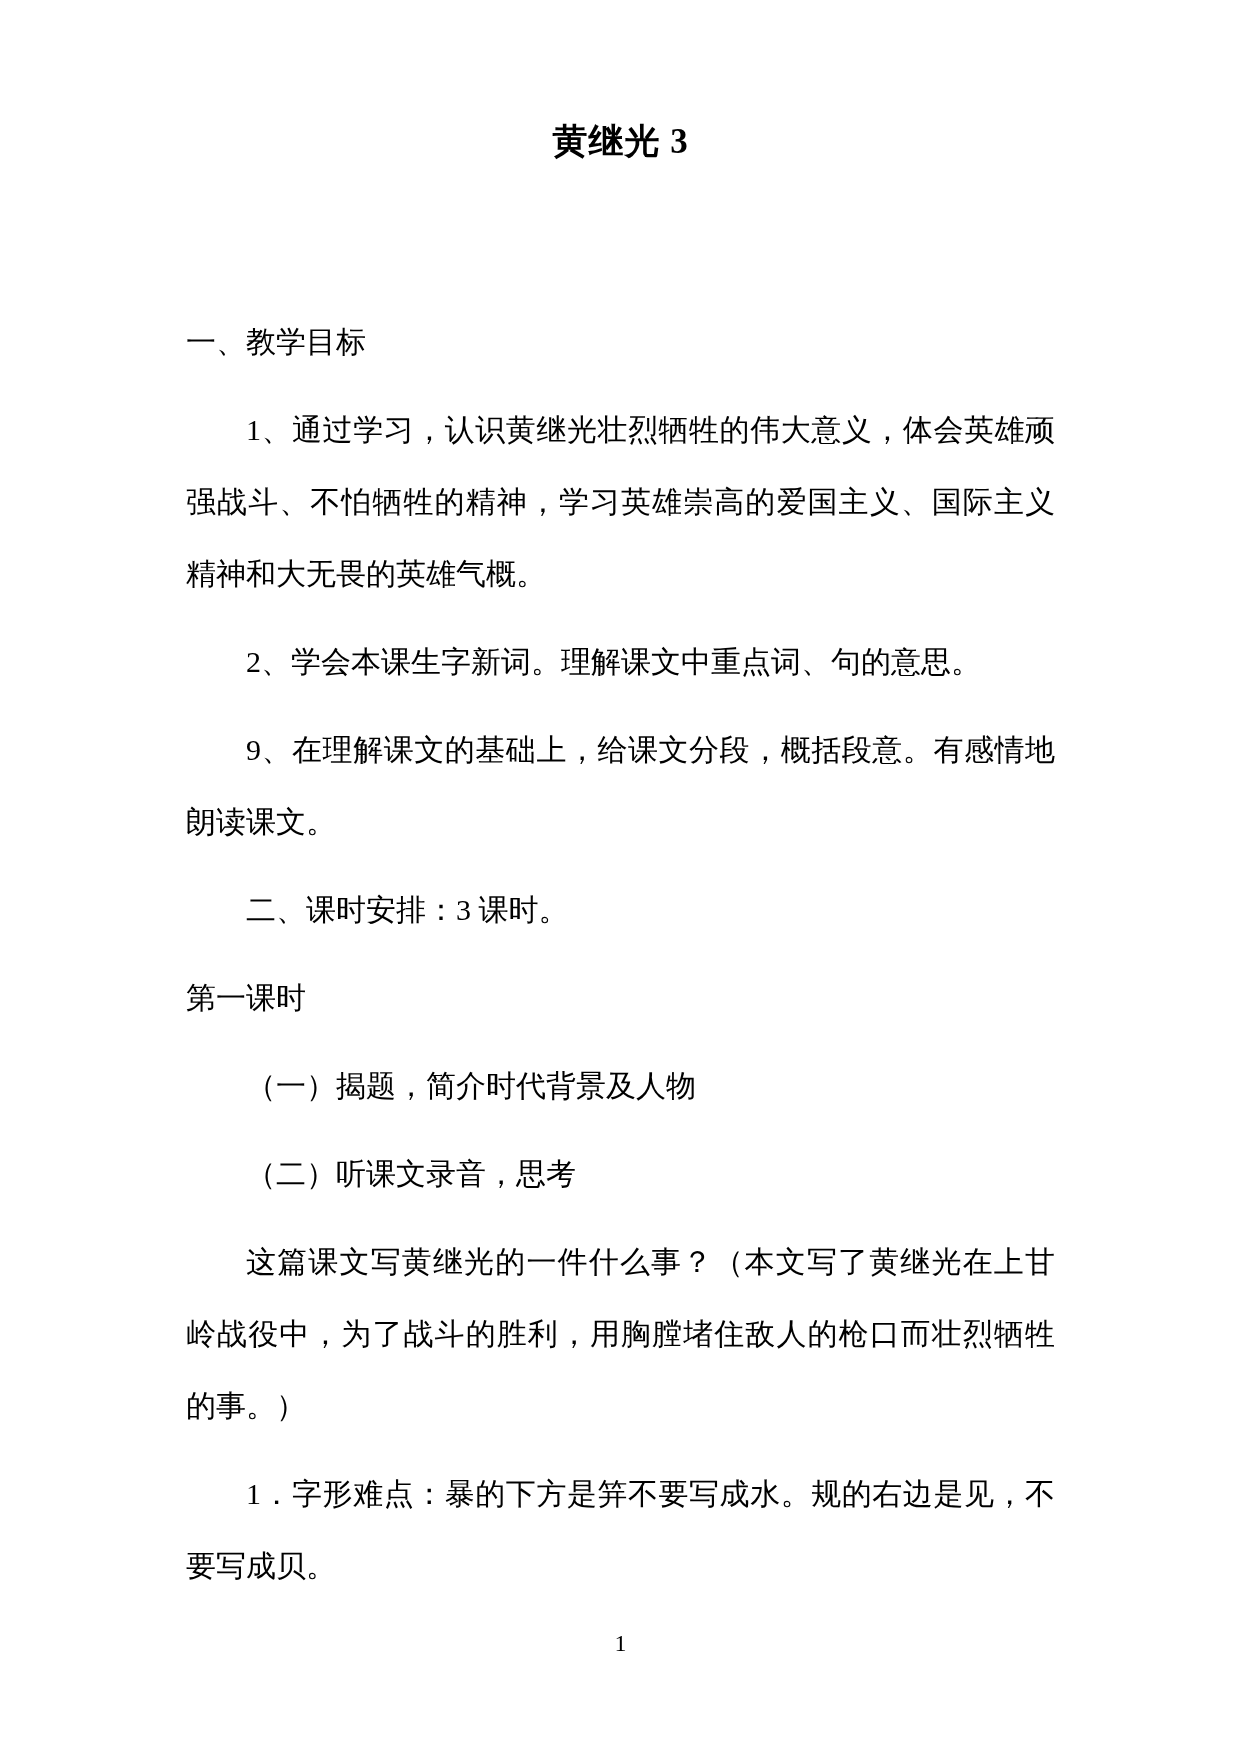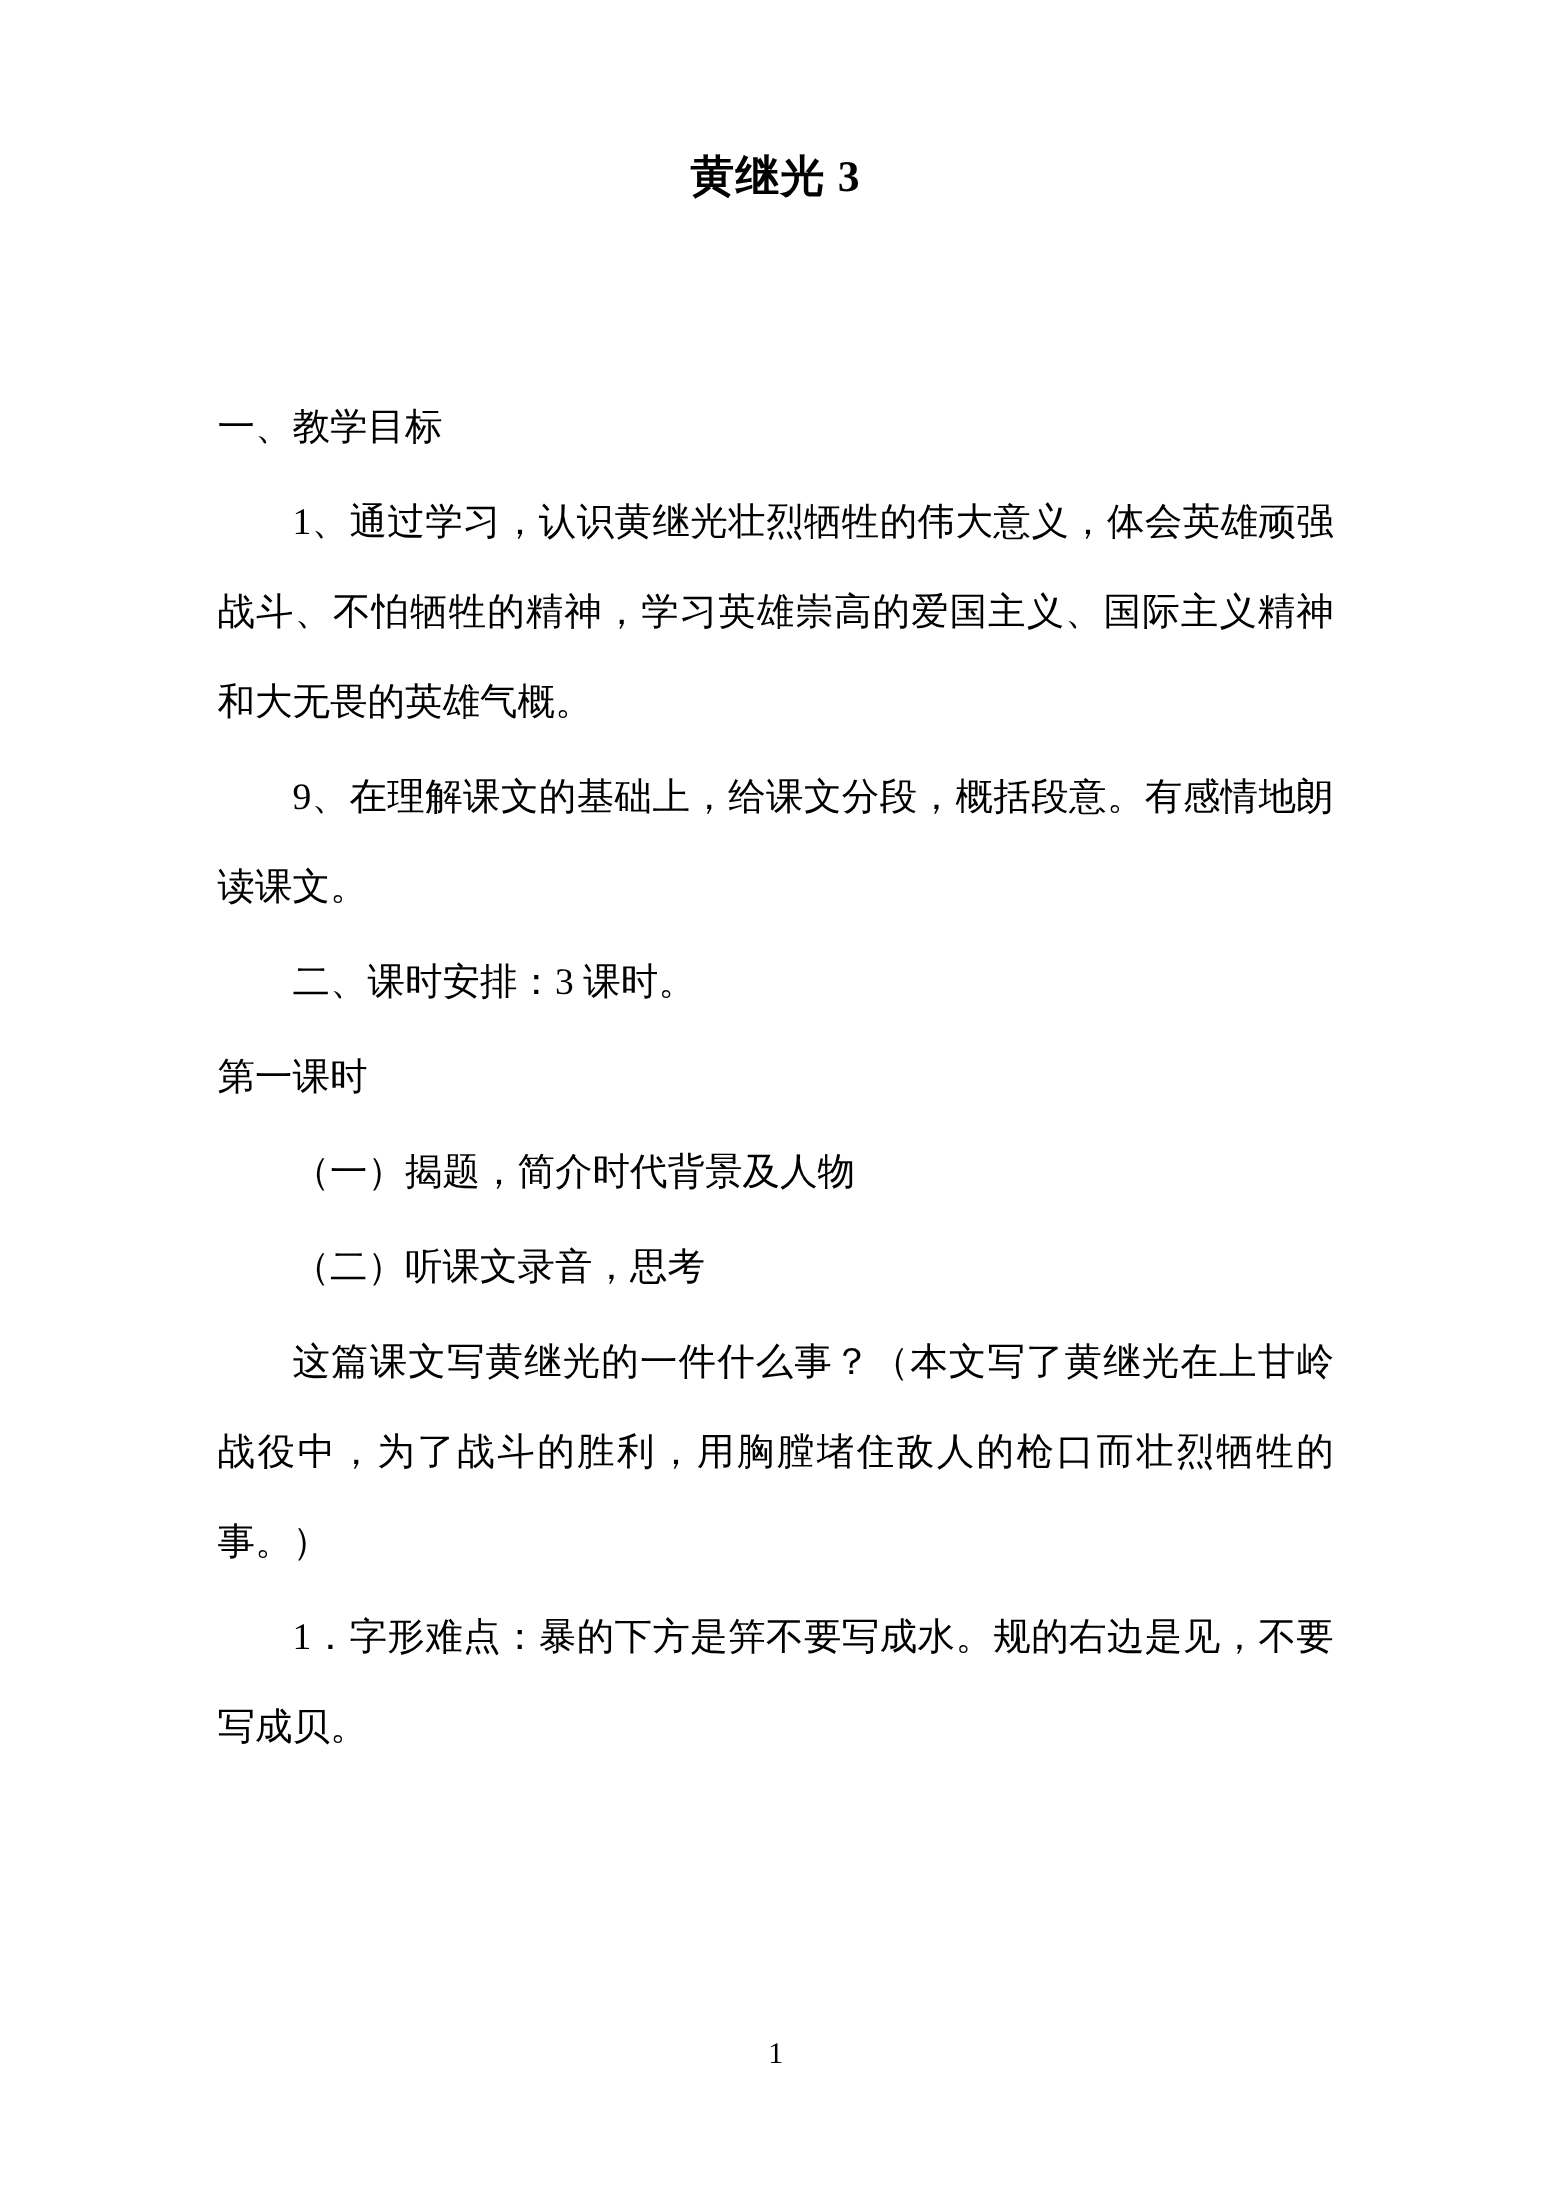--- a/index.html
+++ b/index.html
@@ -31,21 +31,21 @@
     line-height: 52px;
     letter-spacing: 1px;
   }
   .doc-body {
     width: 901px;
     margin: 138px auto 0 auto;
     font-size: 30px;
     line-height: 72px;
   }
   .para {
-    margin: 4px;
+    margin: 16px;
     padding: 0;
     text-align: justify;
     text-indent: 2em;
   }
   .para.flush {
     text-indent: 0;
     text-align: left;
   }
   .para.center {
     text-indent: 0;
@@ -63,20 +63,21 @@
 </head>
 <body>
 
 <div class="page">
 
   <h1 class="doc-title">黄继光 3</h1>
 
   <div class="doc-body">
     <p class="para flush">一、教学目标</p>
     <p class="para">1、通过学习，认识黄继光壮烈牺牲的伟大意义，体会英雄顽强战斗、不怕牺牲的精神，学习英雄崇高的爱国主义、国际主义精神和大无畏的英雄气概。</p>
+    <p class="para">2、学会本课生字新词。理解课文中重点词、句的意思。</p>
     <p class="para">9、在理解课文的基础上，给课文分段，概括段意。有感情地朗读课文。</p>
     <p class="para">二、课时安排：3 课时。</p>
     <p class="para center">第一课时</p>
     <p class="para">（一）揭题，简介时代背景及人物</p>
     <p class="para">（二）听课文录音，思考</p>
     <p class="para">这篇课文写黄继光的一件什么事？（本文写了黄继光在上甘岭战役中，为了战斗的胜利，用胸膛堵住敌人的枪口而壮烈牺牲的事。）</p>
     <p class="para">1．字形难点：暴的下方是笄不要写成水。规的右边是见，不要写成贝。</p>
   </div>
 
   <div class="page-number">1</div>

